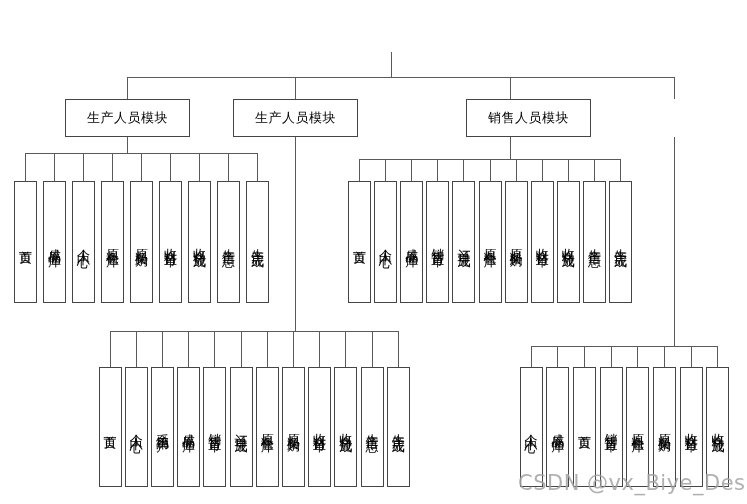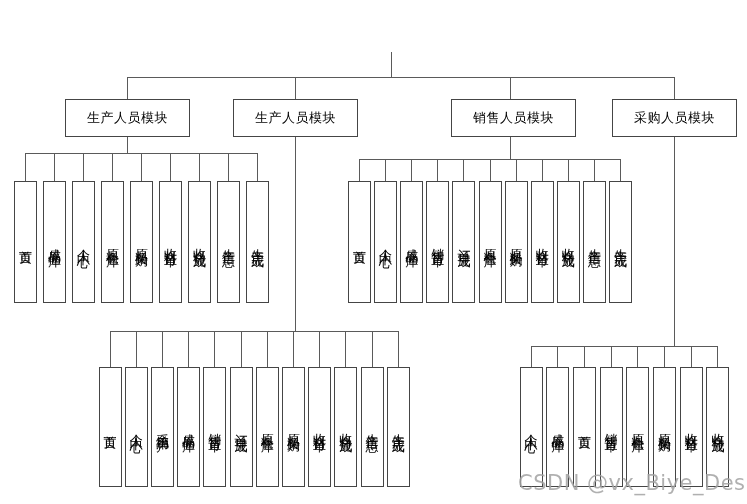--- a/index.html
+++ b/index.html
@@ -126,21 +126,21 @@
     </div>
     <div class="line v" style="left: 371.5px; top: 331px; height: 36px;"></div>
     <div class="box leaf" style="left: 360.5px; top: 367px; height: 120px;">
       <span>生产信息</span>
     </div>
     <div class="line v" style="left: 397.7px; top: 331px; height: 36px;"></div>
     <div class="box leaf" style="left: 386.7px; top: 367px; height: 120px;">
       <span>生产完成</span>
     </div>
     <div class="line v" style="left: 509.5px; top: 77px; height: 22px;"></div>
-    <div class="box module" style="left: 451px;">
+    <div class="box module" style="left: 466px;">
       <span>销售人员模块</span>
     </div>
     <div class="line v" style="left: 509.5px; top: 137px; height: 22px;"></div>
     <div class="line h" style="left: 359.5px; top: 158.5px; width: 261px;"></div>
     <div class="line v" style="left: 359px; top: 159px; height: 22px;"></div>
     <div class="box leaf" style="left: 348px; top: 181px; height: 122px;">
       <span>首页</span>
     </div>
     <div class="line v" style="left: 385.1px; top: 159px; height: 22px;"></div>
     <div class="box leaf" style="left: 374.1px; top: 181px; height: 122px;">
@@ -176,23 +176,20 @@
     </div>
     <div class="line v" style="left: 593.9px; top: 159px; height: 22px;"></div>
     <div class="box leaf" style="left: 582.9px; top: 181px; height: 122px;">
       <span>生产信息</span>
     </div>
     <div class="line v" style="left: 620px; top: 159px; height: 22px;"></div>
     <div class="box leaf" style="left: 609px; top: 181px; height: 122px;">
       <span>生产完成</span>
     </div>
     <div class="line v" style="left: 674px; top: 77px; height: 22px;"></div>
-    <div class="box module" style="left: 612px;">
-      <span>采购人员模块</span>
-    </div>
     <div class="line v" style="left: 674px; top: 137px; height: 209px;"></div>
     <div class="line h" style="left: 531px; top: 345.5px; width: 186.9px;"></div>
     <div class="line v" style="left: 530.5px; top: 346px; height: 21px;"></div>
     <div class="box leaf" style="left: 519.5px; top: 367px; height: 120px;">
       <span>个人中心</span>
     </div>
     <div class="line v" style="left: 557.2px; top: 346px; height: 21px;"></div>
     <div class="box leaf" style="left: 546.2px; top: 367px; height: 120px;">
       <span>成品仓库</span>
     </div>

